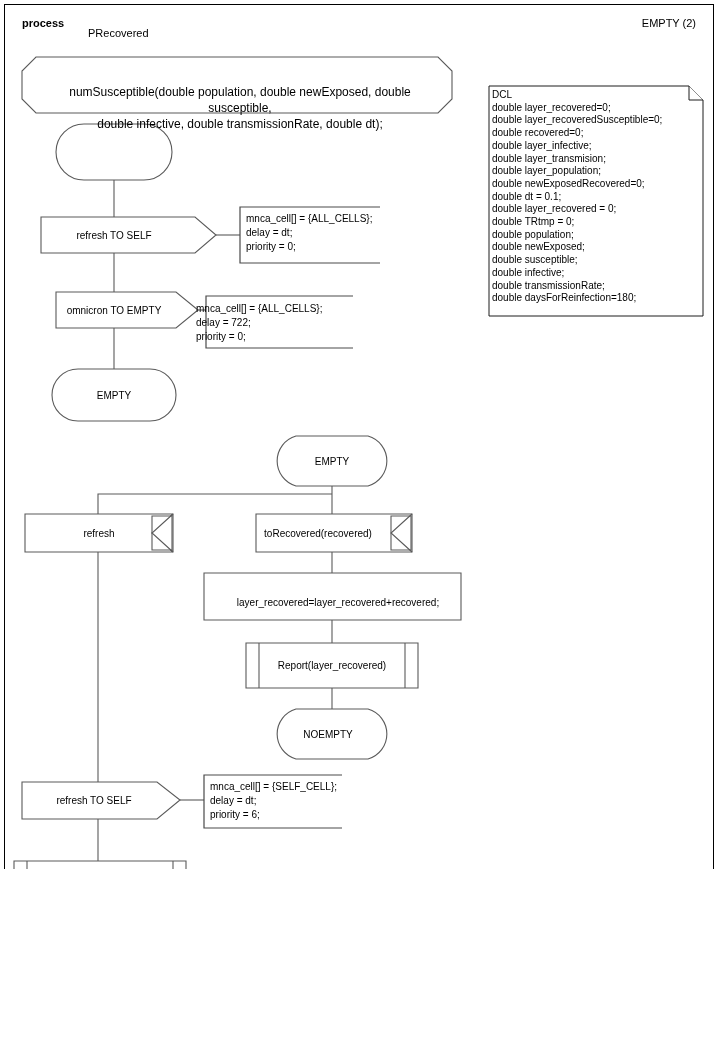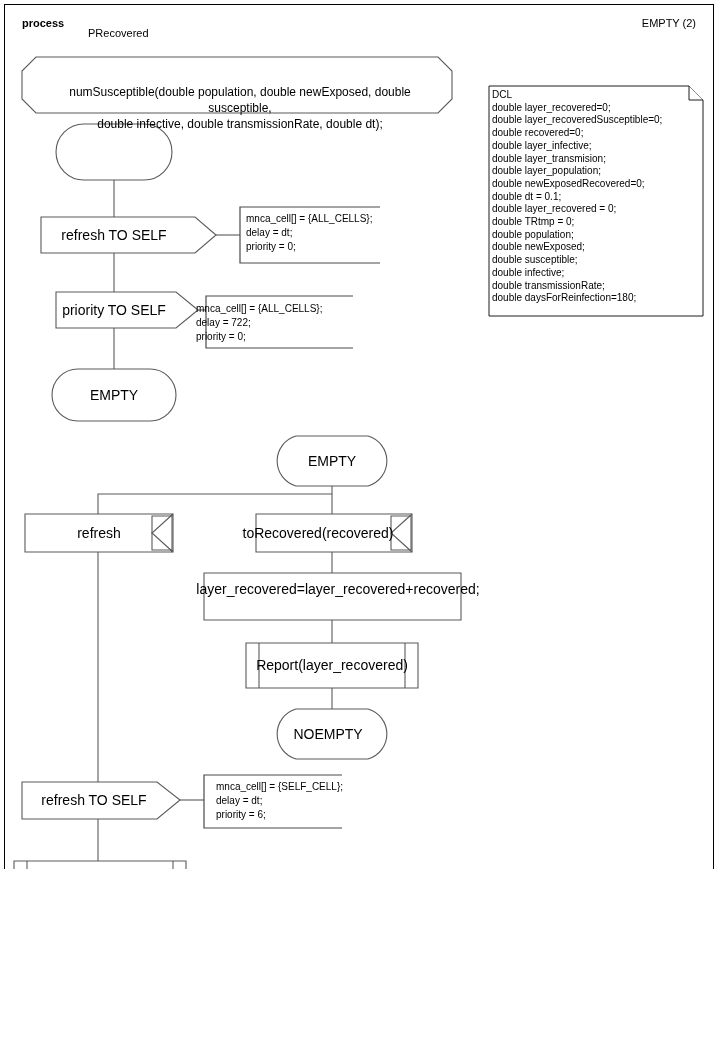--- a/index.html
+++ b/index.html
@@ -61,21 +61,21 @@
     fill: none;
   }
   svg.layer .cmt {
     fill: none;
     stroke: #4a4a4a;
     stroke-width: 1.2;
   }
 
   .lbl {
     position: absolute;
-    font-size: 14px;
+    font-size: 10px;
     color: #000;
     white-space: nowrap;
     line-height: 13px;
   }
   .lbl.ctr {
     text-align: center;
     transform: translateX(-50%);
   }
   .txtblk {
     position: absolute;
@@ -205,39 +205,39 @@
 <span>double layer_recovered = 0;</span>
 <span>double TRtmp = 0;</span>
 <span>double population;</span>
 <span>double newExposed;</span>
 <span>double susceptible;</span>
 <span>double infective;</span>
 <span>double transmissionRate;</span>
 <span>double daysForReinfection=180;</span></div>
 
   <div class="lbl ctr" style="left:114px; top:229px;">refresh TO SELF</div>
-  <div class="lbl ctr" style="left:114px; top:304px;">priority TO SELF</div>
+  <div class="lbl ctr" style="left:114px; top:304px;">omnicron TO EMPTY</div>
   <div class="lbl ctr" style="left:114px; top:389px;">EMPTY</div>
 
   <div class="lbl ctr" style="left:332px; top:455px;">EMPTY</div>
   <div class="lbl ctr" style="left:99px; top:527px;">refresh</div>
   <div class="lbl ctr" style="left:318px; top:527px;">toRecovered(recovered)</div>
-  <div class="lbl ctr" style="left:332px; top:583px;padding-left:12px;">layer_recovered=layer_recovered+recovered;</div>
+  <div class="lbl ctr" style="left:332px; top:596px;padding-left:12px;">layer_recovered=layer_recovered+recovered;</div>
   <div class="lbl ctr" style="left:332px; top:659px;text-align:right;">Report(layer_recovered)</div>
   <div class="lbl ctr" style="left:328px; top:728px;">NOEMPTY</div>
 
   <div class="lbl ctr" style="left:94px; top:794px;">refresh TO SELF</div>
   <div class="lbl ctr" style="left:100px; top:877px;">TRtmp(layer_recovered,dt)</div>
   <div class="lbl ctr" style="left:98px; top:961px;">EMPTY</div>
 
   <div class="txtblk" style="left:246px; top:212px;"><span>mnca_cell[] = {ALL_CELLS};</span>
 <span>delay = dt;</span>
 <span>priority = 0;</span></div>
 
   <div class="txtblk" style="left:196px; top:302px;"><span>mnca_cell[] = {ALL_CELLS};</span>
 <span>delay = 722;</span>
 <span>priority = 0;</span></div>
 
-  <div class="txtblk" style="left:210px; top:780px;margin-left:6px;"><span>mnca_cell[] = {SELF_CELL};</span>
+  <div class="txtblk" style="left:210px; top:780px;"><span>mnca_cell[] = {SELF_CELL};</span>
 <span>delay = dt;</span>
 <span>priority = 6;</span></div>
 
 </div>
 
 </body></html>

